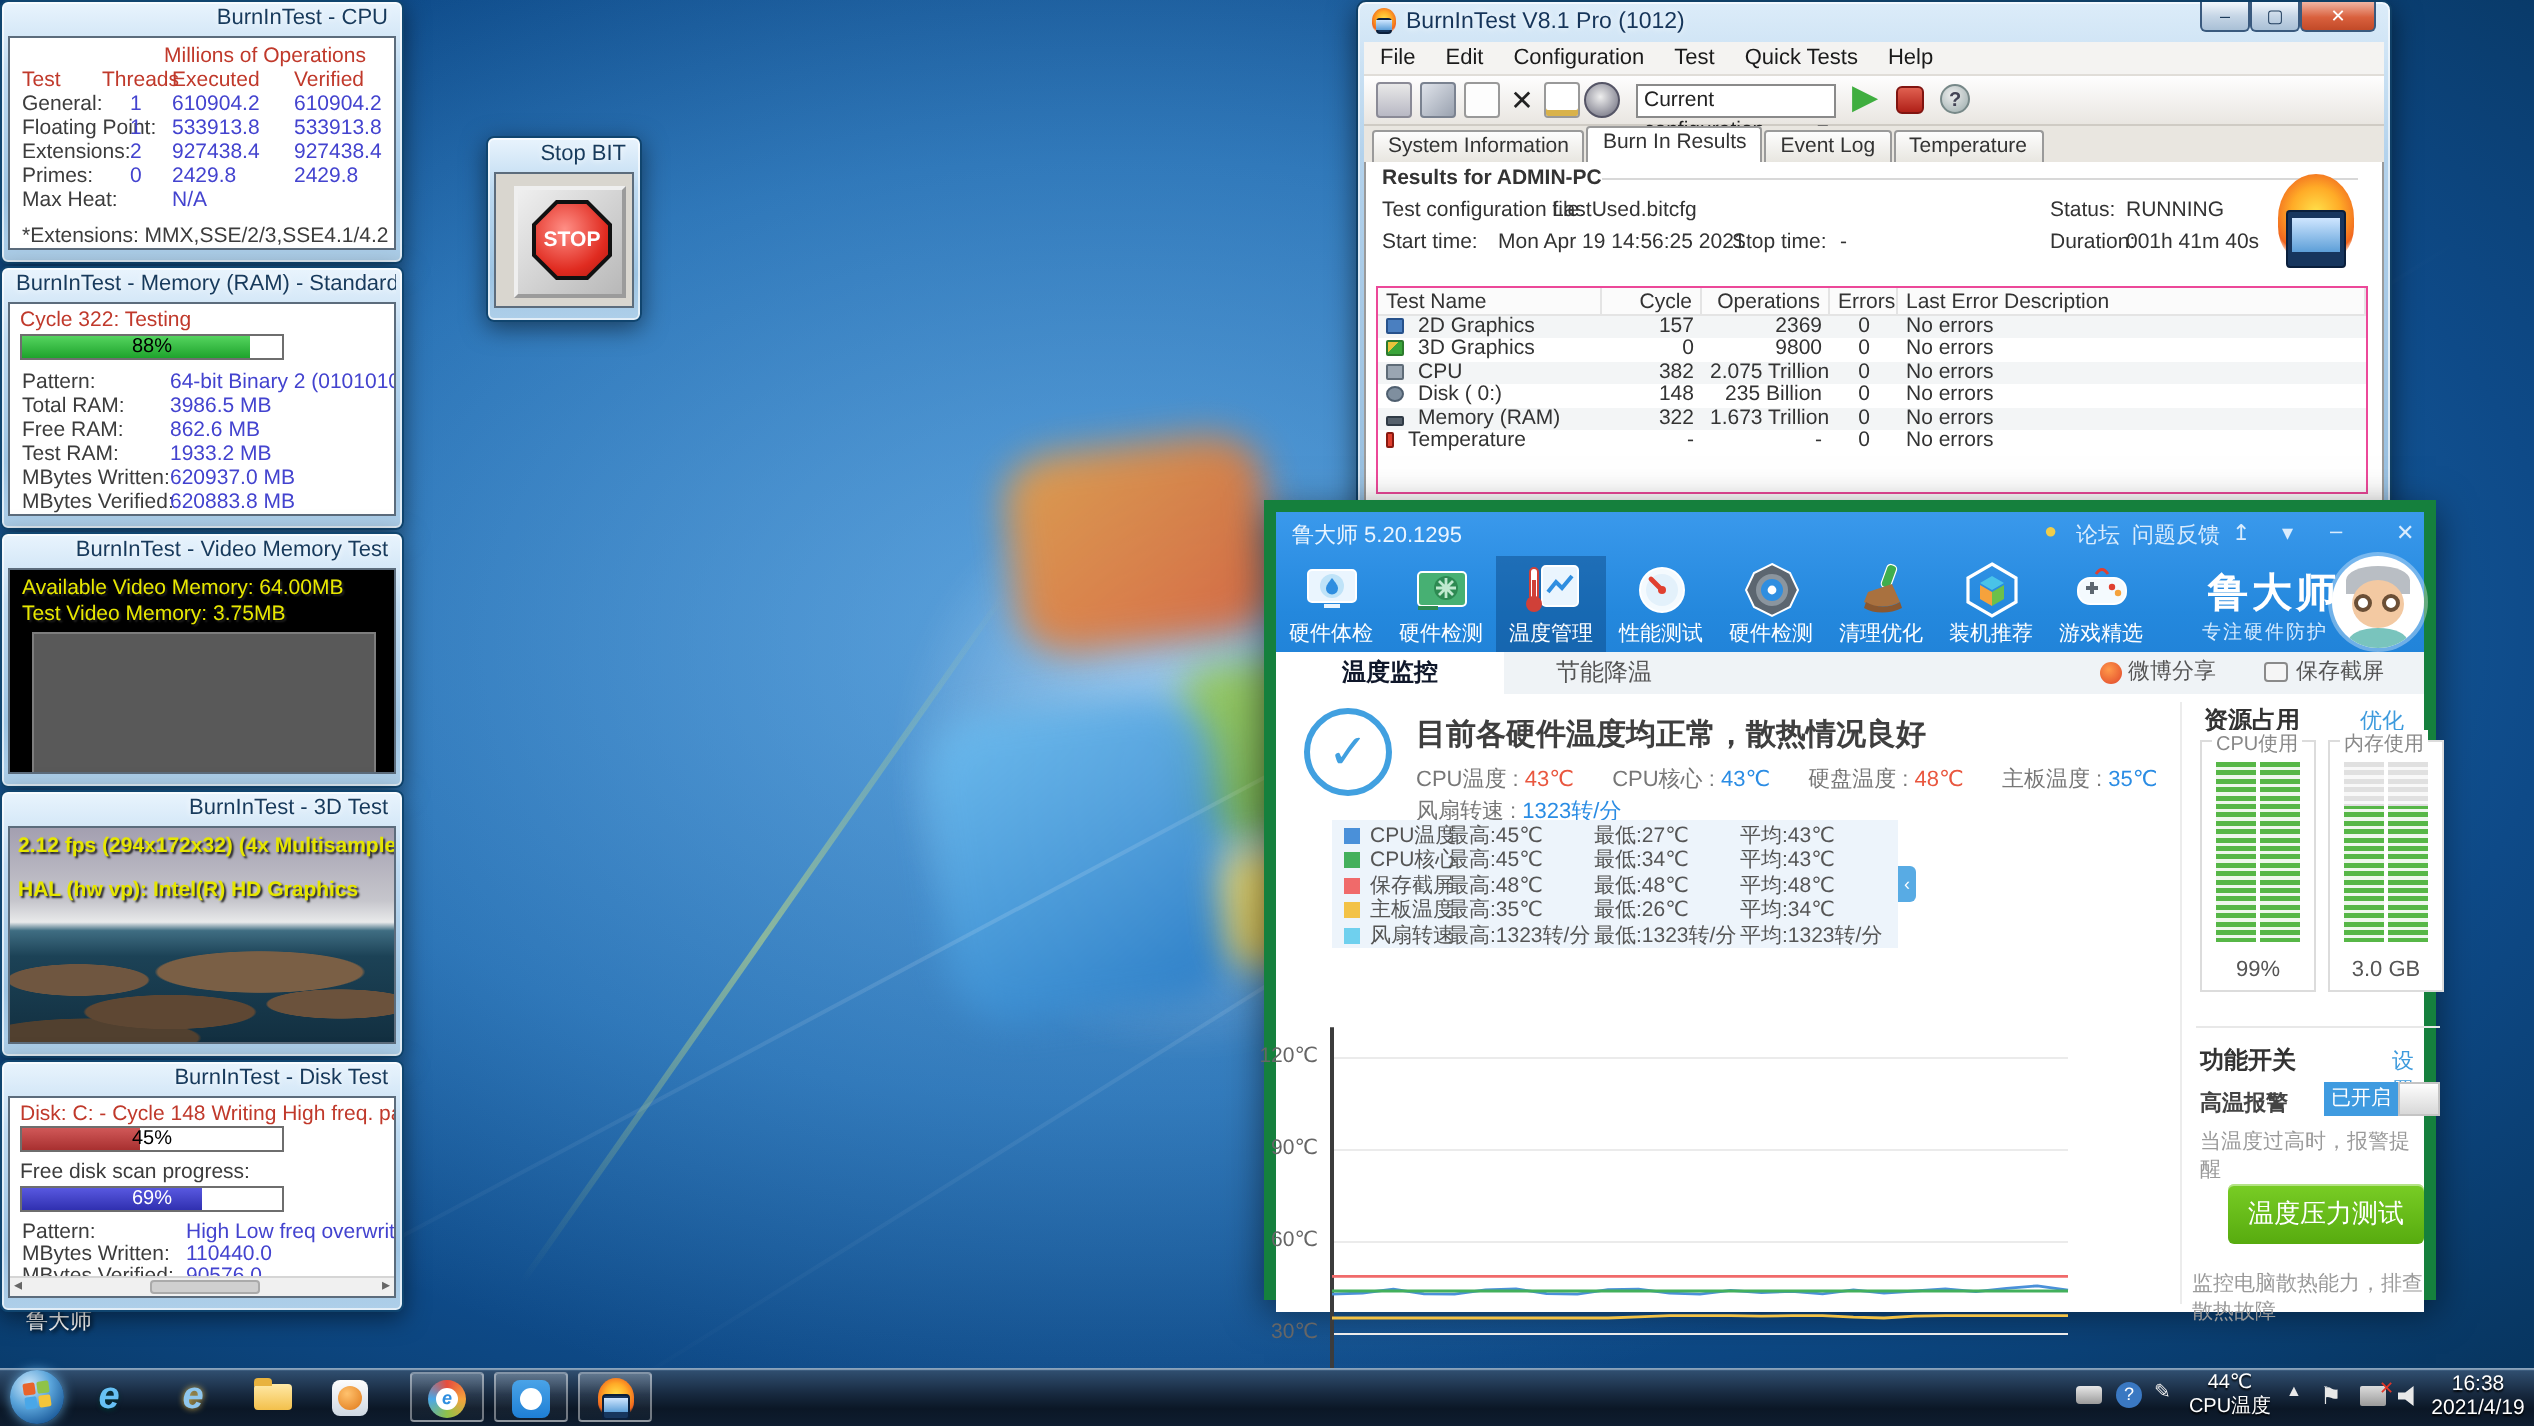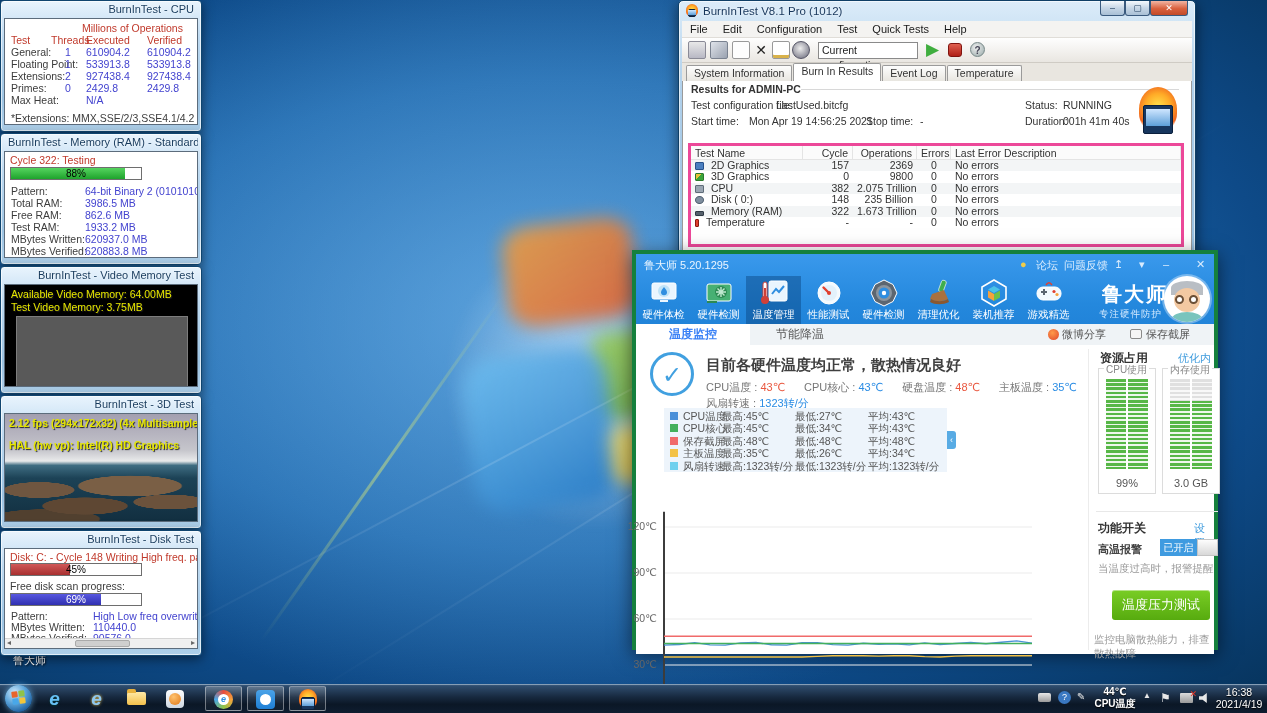--- a/index.html
+++ b/index.html
@@ -45,54 +45,54 @@
  display:flex;gap:15px;padding:2px 0 0 8px;color:#1a1a1a;}
 #bit-toolbar{position:absolute;left:3px;right:3px;top:37px;height:25px;background:linear-gradient(#fefefe,#e9e6e1);
  border-bottom:1px solid #cfcbc4;}
 .tbi{position:absolute;top:3px;width:18px;height:18px;border-radius:2px;}
 #bit-tabs{position:absolute;left:3px;right:3px;top:62px;height:18px;background:#e9e6e0;display:flex;align-items:flex-end;padding-left:4px;}
 .btab{height:16px;line-height:15px;padding:0 7px;font-size:10.5px;border:1px solid #9a9a9a;border-bottom:none;
  background:linear-gradient(#fdfdfd,#e8e6e0);border-radius:2px 2px 0 0;margin-right:1px;color:#333;}
 .btab.on{height:18px;background:#fff;font-weight:normal;position:relative;z-index:2;}
 #bit-page{position:absolute;left:3px;right:3px;top:80px;bottom:3px;background:#fff;border:1px solid #9a9a9a;border-top:none;}
 #bit-page .fl{position:absolute;color:#333;font-size:10.5px;white-space:nowrap;}
-#bit-table{position:absolute;left:5px;right:7px;top:62px;bottom:5px;border:3px solid #ec4899;background:#fff;overflow:hidden;}
+#bit-table{position:absolute;left:5px;right:7px;top:62px;bottom:5px;border:1px solid #ec4899;background:#fff;overflow:hidden;}
 .bth{display:flex;height:14px;background:#fbfbfb;border-bottom:1px solid #e4e4e4;color:#333;font-size:10.5px;}
 .bth span{border-right:1px solid #e4e4e4;padding:0 4px;line-height:14px;white-space:nowrap;overflow:hidden;}
 .btr{display:flex;height:11.4px;line-height:11.4px;font-size:10.5px;color:#333;}
 .btr.alt{background:#f3f5f6;}
 .btr span{padding:0 4px;white-space:nowrap;overflow:hidden;}
 .cn{width:112px;}.cc{width:50px;text-align:right;}.co{width:64px;text-align:right;}.ce{width:34px;text-align:center;}.cd{flex:1;}
 .ric{display:inline-block;width:9px;height:8px;margin-right:3px;border-radius:1px;vertical-align:-1px;}
 
 
 .burn{position:absolute;}
 .burn .fl{position:absolute;left:8%;right:8%;top:0;bottom:10%;border-radius:50% 50% 42% 42%;
  background:radial-gradient(circle at 50% 42%,#ffe04a 0%,#ffab27 38%,#f0661f 68%,rgba(240,102,31,0) 80%);}
 .burn .mn{position:absolute;left:18%;right:18%;top:36%;bottom:6%;background:#17365e;border:1px solid #0a1f3c;border-radius:2px;}
 .burn .sc{position:absolute;left:24%;right:24%;top:44%;bottom:22%;background:linear-gradient(#cfe6ff,#5d9fd8);}
 
 
 #mlwin{position:absolute;left:632px;top:250px;width:586px;height:400px;background:#fff;
- box-shadow:0 5px 18px rgba(0,0,0,.55);border:4px solid #15803d;}
+ box-shadow:0 5px 18px rgba(0,0,0,.55);border:6px solid #15803d;}
 #ml-top{position:absolute;left:0;top:0;width:100%;height:91px;
  background:linear-gradient(180deg,#3a99ec,#2488dd 55%,#1e7fd5);}
 #ml-title{position:absolute;left:8px;top:4px;color:#eaf5ff;font-size:11px;}
 .ml-tb-item{position:absolute;top:4px;color:#e8f4ff;font-size:11px;opacity:.92;}
 #ml-nav{position:absolute;left:0;top:22px;height:48px;display:flex;}
 .nav-it{width:55px;height:48px;text-align:center;color:#fff;position:relative;}
 .nav-it.on{background:rgba(8,62,118,.42);}
 .nav-it svg{margin-top:2px;}
 .nav-lb{position:absolute;left:0;right:0;bottom:2px;font-size:10.5px;}
 #ml-brand{position:absolute;left:466px;top:27px;color:#fff;font-size:20px;font-weight:bold;letter-spacing:2px;}
 #ml-brand-sub{position:absolute;left:463px;top:54px;color:#d6ebff;font-size:9.5px;letter-spacing:1px;}
 #ml-avatar{position:absolute;left:528px;top:22px;width:46px;height:46px;border-radius:50%;background:#fff;overflow:hidden;box-shadow:0 0 0 2px rgba(255,255,255,.35);}
 #ml-tabs{position:absolute;left:0;top:70px;width:100%;height:21px;background:#eff3f6;}
 .mltab{position:absolute;top:0;height:21px;line-height:21px;text-align:center;font-size:12px;color:#555;}
-.mltab.on{background:#fff;color:#3b82f6;font-weight:bold;}
+.mltab.on{background:#fff;color:#0f172a;font-weight:bold;}
 #ml-content{position:absolute;left:0;top:91px;width:100%;height:309px;background:#fff;}
 #ml-check{position:absolute;left:14px;top:7px;width:44px;height:44px;border:3px solid #41a0e0;border-radius:50%;
  color:#41a0e0;font-size:24px;line-height:40px;text-align:center;}
 #ml-status-title{position:absolute;left:70px;top:11px;font-size:15px;font-weight:bold;color:#3f3f3f;}
 #ml-temps{position:absolute;left:70px;top:35px;font-size:11px;color:#777;white-space:nowrap;}
 #ml-temps b{font-weight:normal;color:#2a8ce4;margin-right:16px;}
 #ml-temps b.hot{color:#e9573f;}
 #ml-fan{position:absolute;left:70px;top:51px;font-size:11px;color:#777;}
 #ml-fan b{font-weight:normal;color:#2a8ce4;}
 #ml-legend{position:absolute;left:28px;top:63px;width:283px;height:64px;background:#edf4fb;z-index:3;font-size:10.5px;color:#555;}
@@ -150,21 +150,21 @@
  background:radial-gradient(circle at 35% 28%,#cfe8fa,#5aa4da 42%,#1f5f9e 78%,#0b3a6b);box-shadow:0 0 6px rgba(120,200,255,.7);}
 #orbflag{position:absolute;left:7px;top:6px;width:13px;height:13px;transform:rotate(-8deg);display:grid;grid-template-columns:6px 6px;gap:1px;}
 #orbflag i{height:5.5px;border-radius:1px;display:block;}
 .tkicon{position:absolute;top:2px;width:25px;height:25px;text-align:center;}
 .tkbox{position:absolute;top:2px;width:37px;height:25px;border:1px solid rgba(255,255,255,.4);border-radius:2px;
  background:linear-gradient(rgba(255,255,255,.25),rgba(255,255,255,.08) 45%,rgba(255,255,255,.02));}
 .eletter{font-style:italic;font-weight:bold;font-size:19px;color:#67c1f5;text-shadow:0 1px 2px #033;line-height:25px;}
 .folder{position:absolute;left:3px;top:6px;width:19px;height:13px;background:linear-gradient(#ffe9a6,#f3c04b);border-radius:2px;}
 .folder:before{content:"";position:absolute;left:0;top:-3px;width:9px;height:4px;background:#e8b23e;border-radius:2px 2px 0 0;}
 .tray-ic{position:absolute;top:7px;color:#e8e8e8;font-size:11px;}
-#traytext{position:absolute;left:1093px;top:2px;width:44px;text-align:center;color:#fff;font-size:10px;line-height:12px;text-shadow:0 1px 1px #000;font-weight:bold;}
+#traytext{position:absolute;left:1093px;top:2px;width:44px;text-align:center;color:#fff;font-size:10px;line-height:12px;text-shadow:0 1px 1px #000;}
 #clock{position:absolute;left:1215px;top:2px;width:48px;text-align:center;color:#fff;font-size:10.5px;line-height:12px;text-shadow:0 1px 1px #000;}
 .deskicon{position:absolute;color:#fff;text-shadow:1px 1px 2px #000;font-size:11px;}
 
 
 .av-face{position:absolute;left:10px;top:12px;width:26px;height:24px;border-radius:50%;background:#f3c9a2;}
 .av-hair{position:absolute;left:7px;top:5px;width:32px;height:14px;border-radius:50% 50% 0 0;background:#b9bec4;}
 .av-glass{position:absolute;top:19px;width:9px;height:9px;border:2px solid #6b4f36;border-radius:50%;background:#fff;}
 .av-shirt{position:absolute;left:8px;bottom:-4px;width:30px;height:14px;border-radius:50% 50% 0 0;background:#79c4bd;}
 </style>
 </head>
@@ -324,20 +324,30 @@
           <span class="vl" style="left:88px">57.6 MB/Sec</span>
         </div>
       <div style="position:absolute;left:0;right:0;bottom:0;height:10px;background:#f0f0f0;border-top:1px solid #d5d5d5;">
         <span style="position:absolute;left:2px;top:-1px;font-size:8px;color:#666;">◂</span>
         <span style="position:absolute;right:2px;top:-1px;font-size:8px;color:#666;">▸</span>
         <span style="position:absolute;left:70px;top:1px;width:55px;height:7px;background:#cfcfcf;border:1px solid #aaa;border-radius:2px;"></span>
       </div>
     </div>
   </div>
 
+  <div class="xwin" style="left:243px;top:68px;width:78px;height:93px;">
+    <div class="tb">Stop BIT</div>
+    <div class="bd" id="stopbody">
+      <div id="stopbtn">
+        <div id="octa">
+            <i>STOP</i>
+          </div>
+      </div>
+    </div>
+  </div>
 
   <div id="bitwin">
     <div class="burn" style="left:-684px;"></div>
     <span class="burn" style="left:6px;top:3px;width:14px;height:14px;">
         <i class="fl"></i>
         <i class="mn"></i>
         <i class="sc"></i>
       </span>
     <div id="bit-title" style="left:24px;">BurnInTest V8.1 Pro (1012)</div>
     <div class="winbtns">

